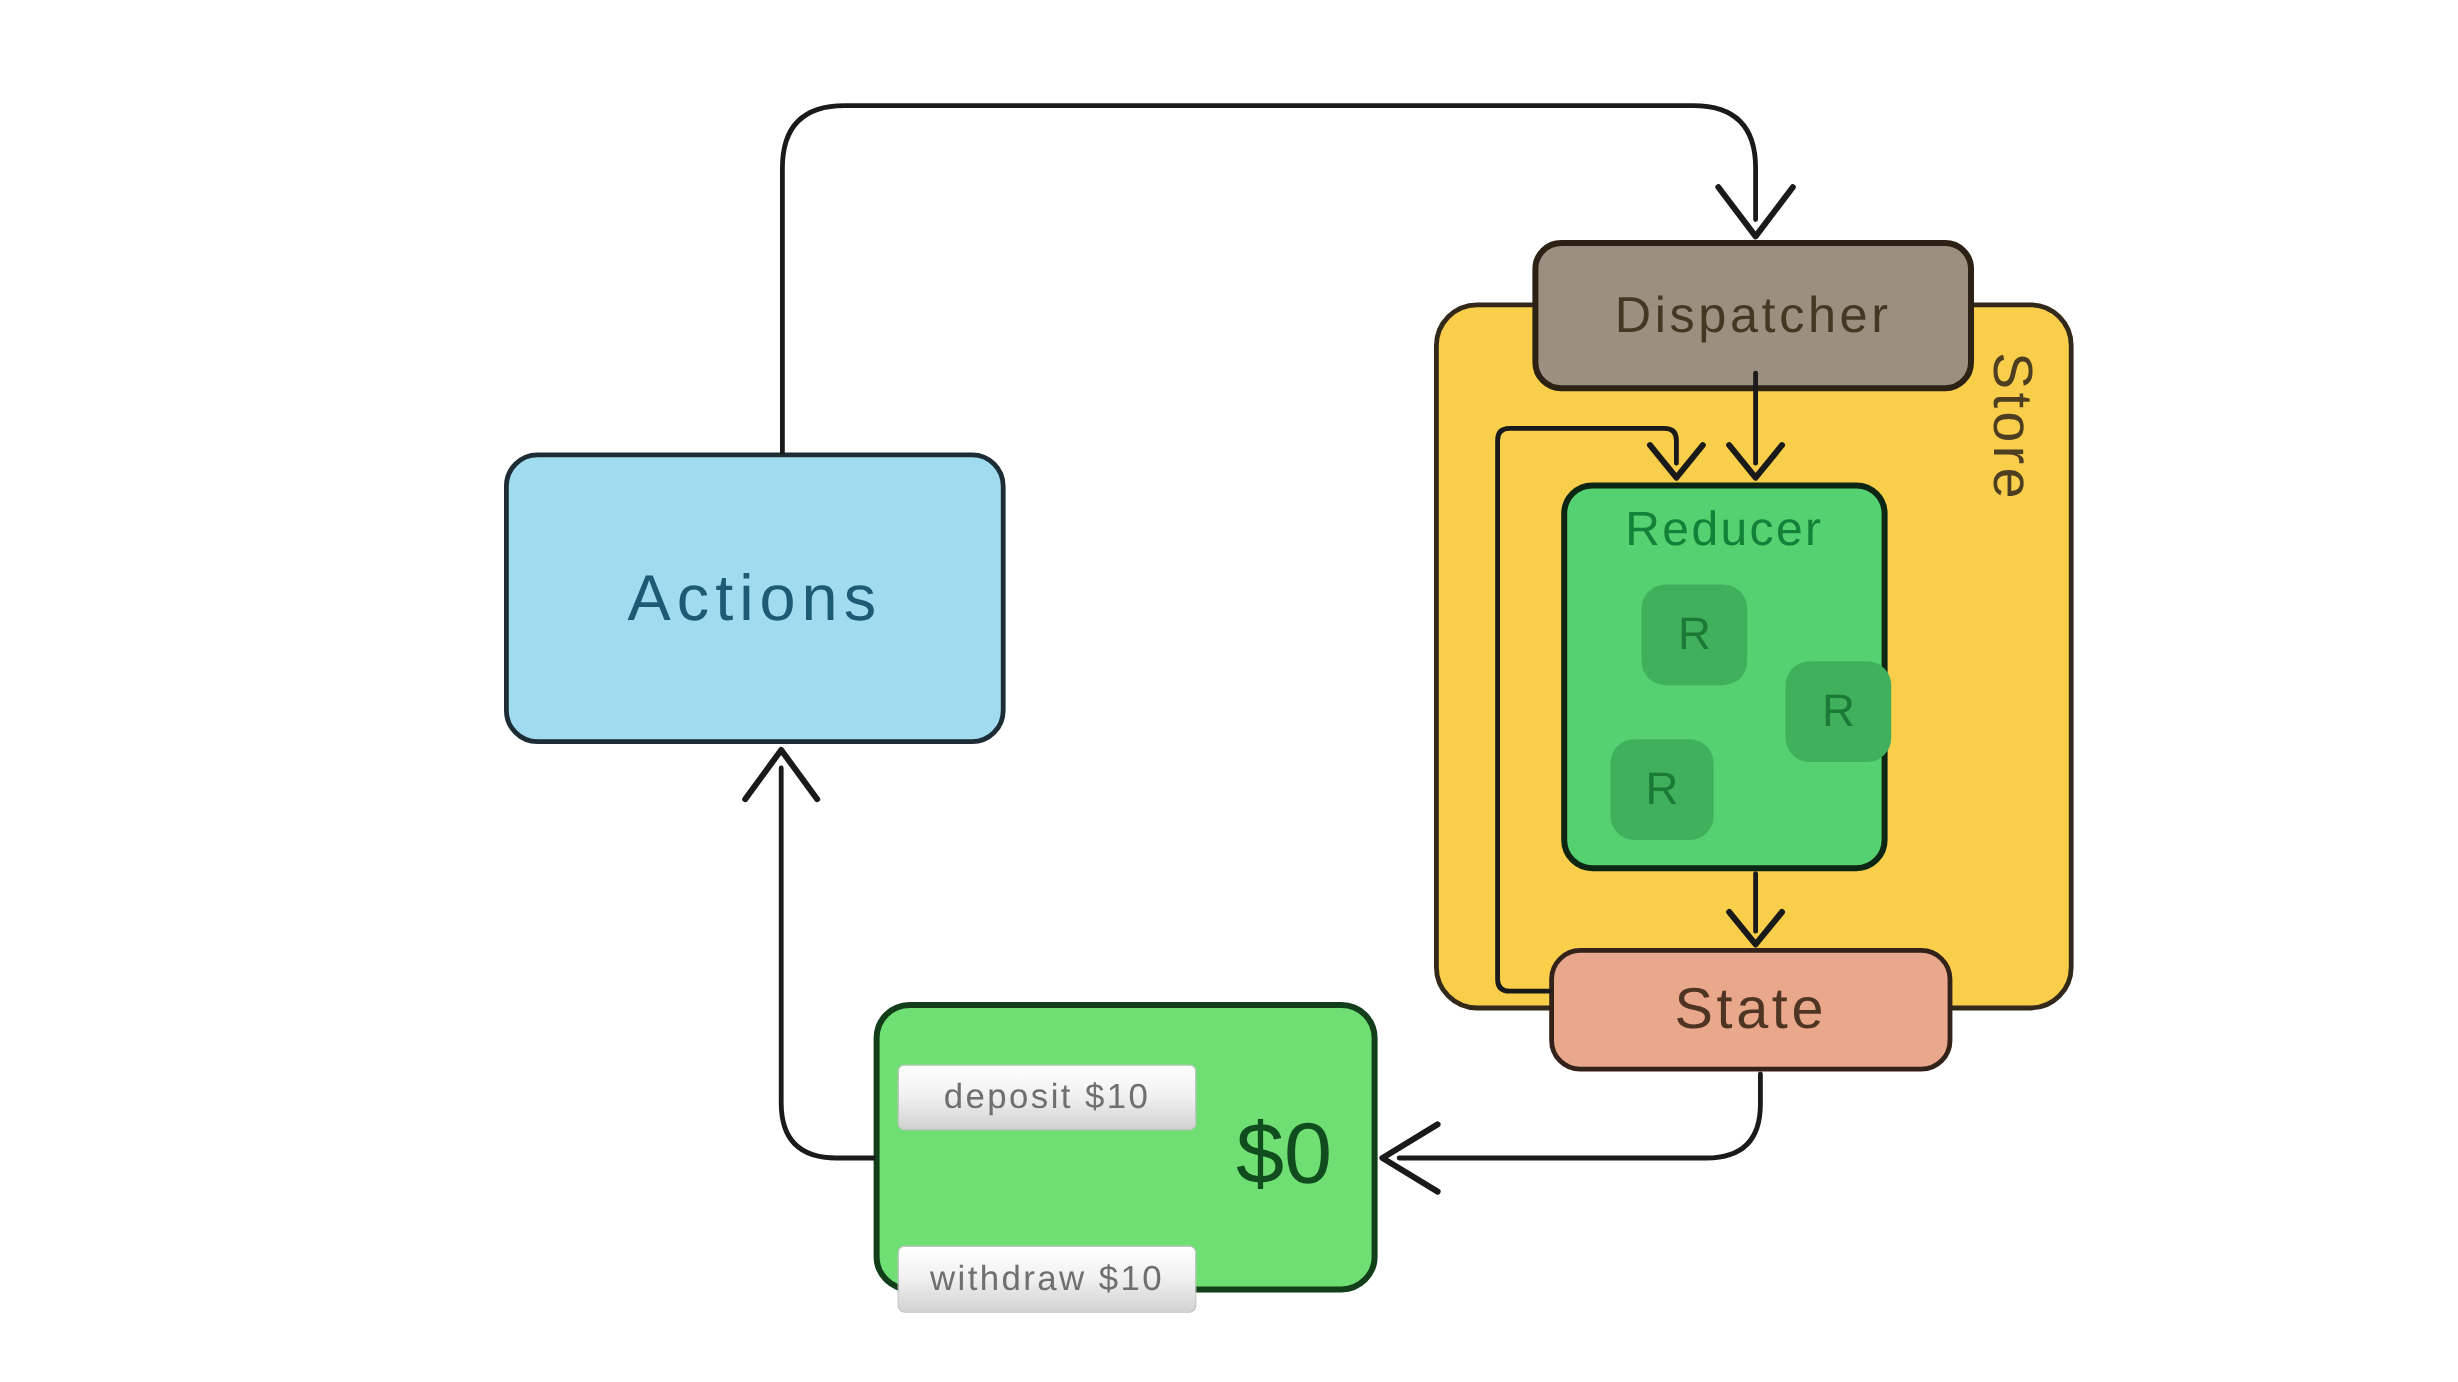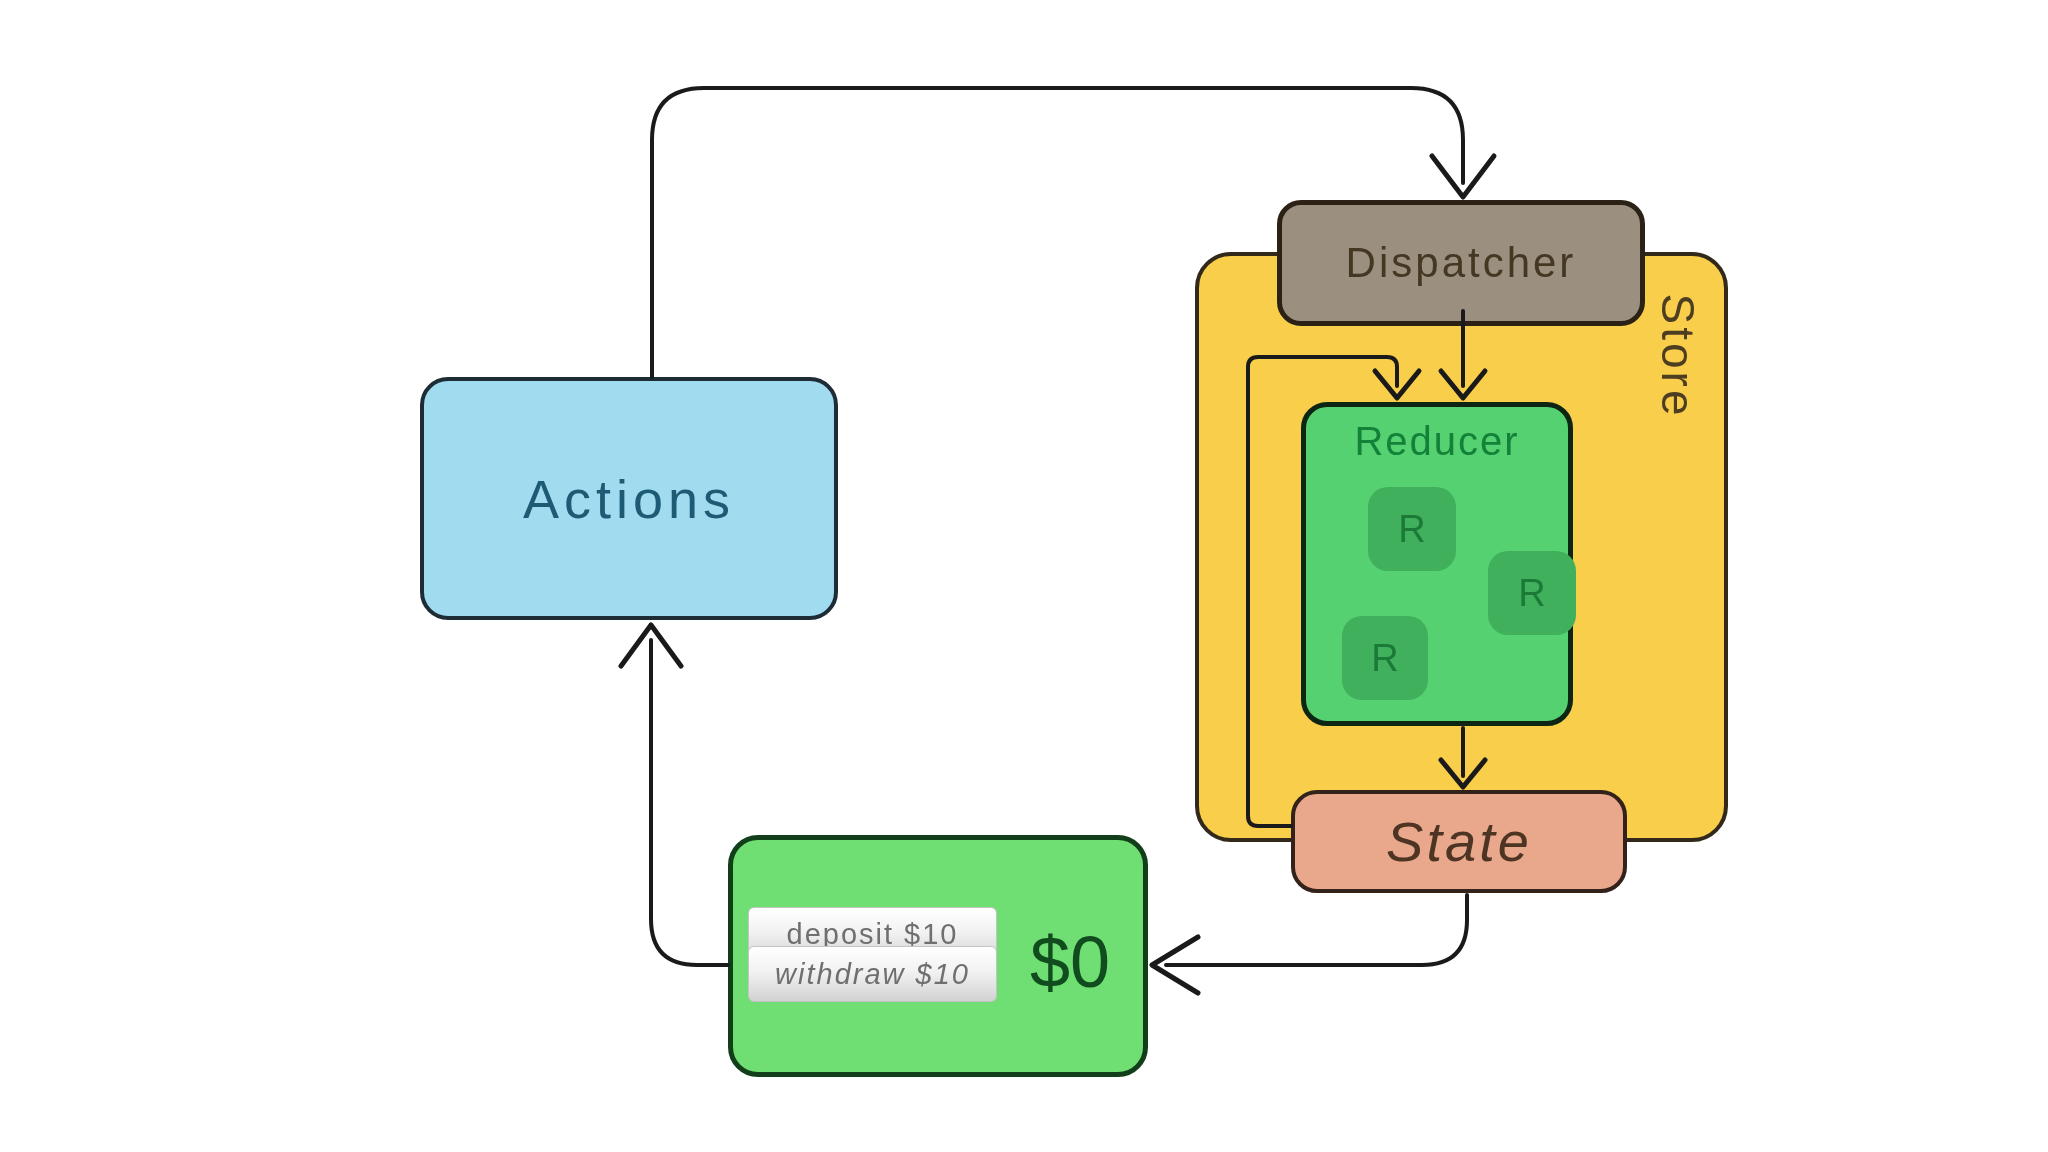--- a/index.html
+++ b/index.html
@@ -59,37 +59,37 @@
   .chip.r1{left:1368px;top:487px;width:88px;height:84px;}
   .chip.r2{left:1488px;top:551px;width:88px;height:84px;}
   .chip.r3{left:1342px;top:616px;width:86px;height:84px;}
 
   
   .state{
     left:1291px;top:790px;width:336px;height:103px;z-index:4;
     background:var(--state_fill,#e9a78c);
     border:4px solid var(--state_border,#33221a);border-radius:26px;
   }
-  .state .lbl{font-size:56px;letter-spacing:3px;color:var(--state_text,#4d3423);font-style:italic;}
+  .state .lbl{font-size:48px;letter-spacing:3px;color:var(--state_text,#4d3423);}
 
   
   .view{
     left:728px;top:835px;width:420px;height:242px;z-index:2;
     background:var(--view_fill,#6fdf73);
     border:5px solid var(--view_border,#123f1a);border-radius:30px;
   }
   .btn{
     position:absolute;z-index:3;display:flex;align-items:center;justify-content:center;
     background:linear-gradient(180deg,#ffffff 0%,#f2f2f2 45%,#d2d2d2 100%);
     border:1px solid #c4c4c4;border-radius:6px;
     font-size:29px;letter-spacing:2px;color:var(--button_text,#6f6f6f);
     cursor:pointer;
   }
-  .btn.deposit{left:748px;top:887px;width:247px;height:53px;margin-top:20px;}
-  .btn.withdraw{left:748px;top:946px;width:247px;height:54px;font-style:italic;}
+  .btn.deposit{left:748px;top:887px;width:247px;height:53px;}
+  .btn.withdraw{left:748px;top:1038px;width:247px;height:54px;}
   .balance{
     position:absolute;left:1002px;top:918px;width:136px;height:88px;z-index:3;
     display:flex;align-items:center;justify-content:center;
     font-size:72px;color:var(--balance_text,#114c1e);
   }
 </style>
 </head>
 <body>
 
 <div class="stage">

